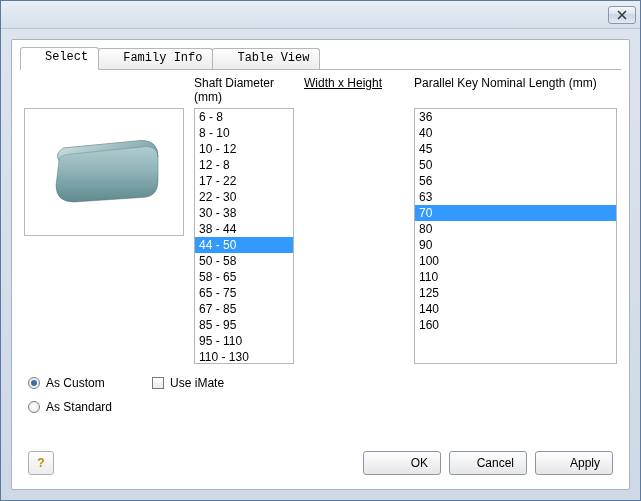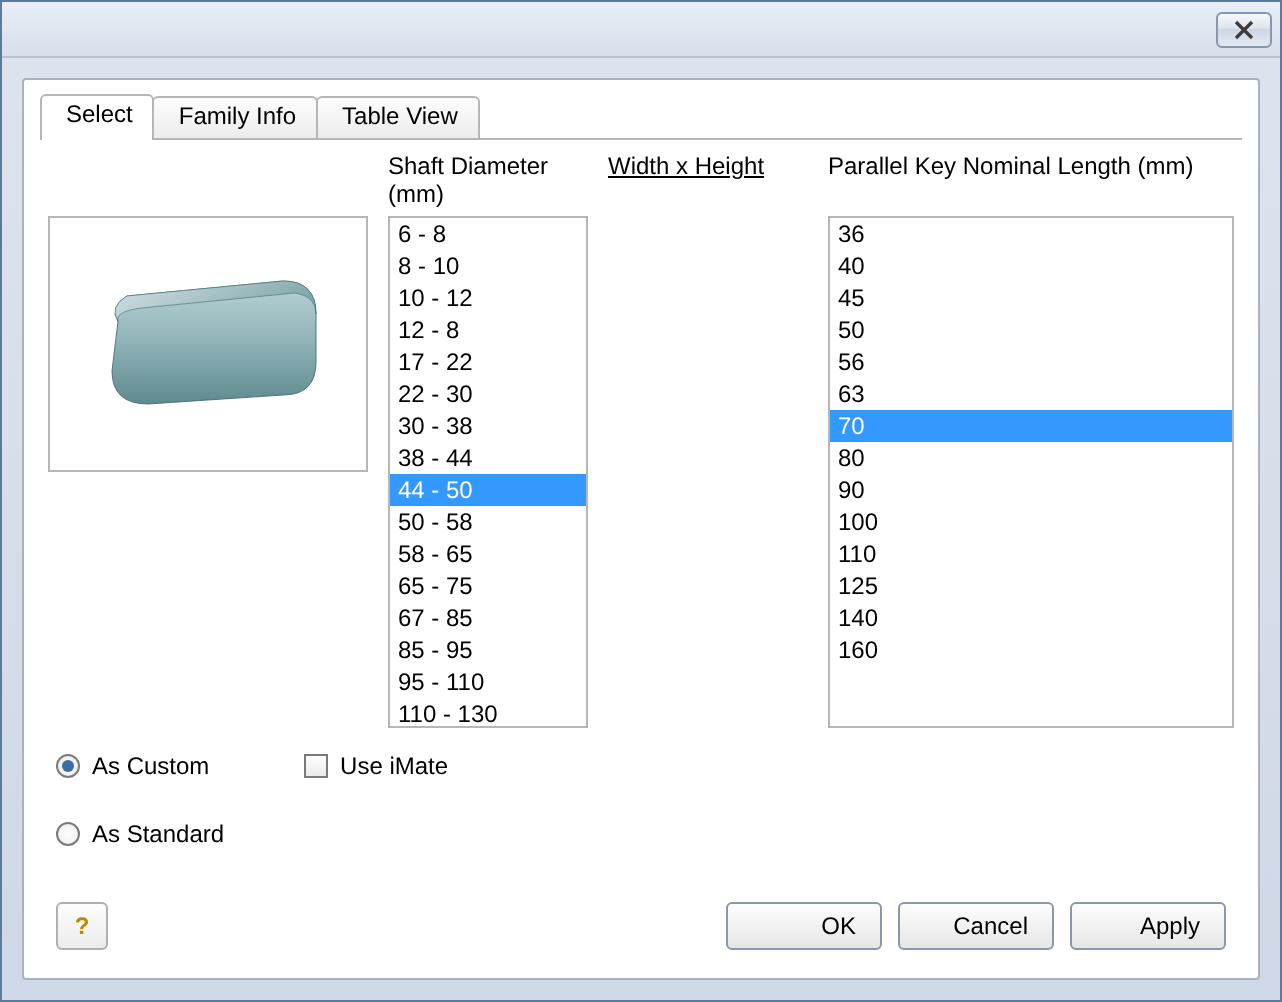--- a/index.html
+++ b/index.html
@@ -43,29 +43,30 @@
   .tabs {
     position: absolute;
     left: 8px; top: 8px; right: 8px;
     height: 22px;
     display: flex;
     align-items: flex-end;
     border-bottom: 1px solid #b6b6b6;
   }
   .tab {
     height: 21px;
-    padding: 2px 10px 0 12px;
+    padding: 2px 10px 0 24px;
     border: 1px solid #b6b6b6;
     border-bottom: none;
     background: linear-gradient(#fdfdfd,#ececec);
     margin-right: -1px;
     border-top-left-radius: 3px;
     border-top-right-radius: 3px;
     cursor: default;
     position: relative;
+    font-family: Liberation Mono, monospace;
   }
   .tab.active {
     background: #fff;
     height: 23px;
     top: 1px;
     z-index: 2;
   }
   .tabpanel {
     position: absolute;
     left: 8px; right: 8px;
@@ -110,21 +111,21 @@
     background: #fff;
     margin-top: 32px;
     display: flex; align-items: center; justify-content: center;
   }
   .preview-box svg { width: 150px; height: 110px;}
   .opts {
     padding: 12px 8px 0 8px;
     display: flex; gap: 40px;
     align-items: flex-start;
   }
-  .radiocol { display: flex; flex-direction: column; gap: 20px;}
+  .radiocol { display: flex; flex-direction: column; gap: 10px;}
   .radio, .check {
     display: flex; align-items: center; gap: 6px;
     cursor: default;
   }
   .radio .dot {
     width: 12px; height: 12px; border: 1px solid #7a7a7a;
     border-radius: 50%; background: radial-gradient(#fff,#eaeaea);
     display: flex; align-items: center; justify-content: center;
   }
   .radio.sel .dot::after {

